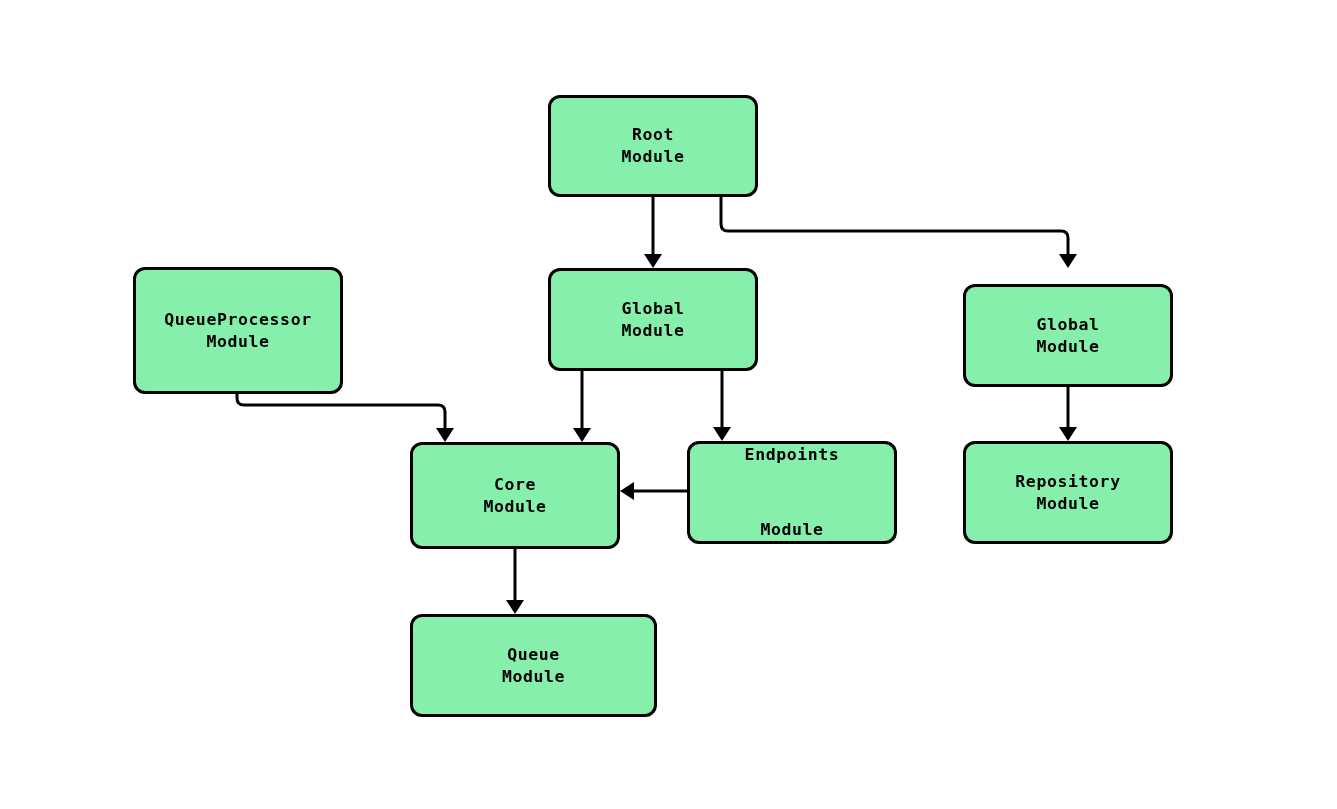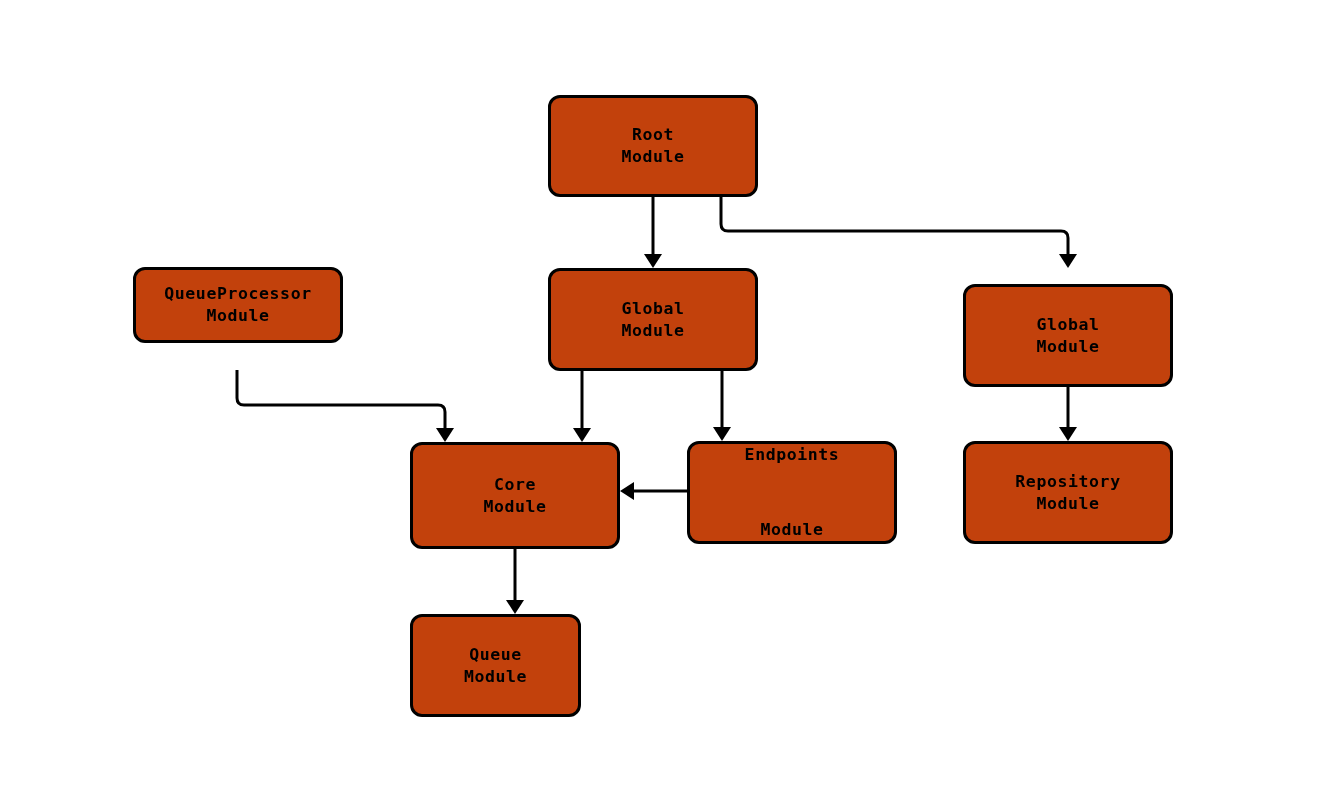--- a/index.html
+++ b/index.html
@@ -21,21 +21,21 @@
     top: 0;
     width: 1337px;
     height: 809px;
     pointer-events: none;
   }
   .node {
     position: absolute;
     box-sizing: border-box;
     border: 3px solid #000000;
     border-radius: 12px;
-    background: #c2410c;
+    background: #86efac;
     display: flex;
     flex-direction: column;
     align-items: center;
     justify-content: center;
     text-align: center;
   }
   .node-line {
     font-size: 16.5px;
     font-weight: bold;
     color: #000000;
@@ -66,21 +66,21 @@
       <polygon points="634,482 634,500 620,491" fill="#000000"></polygon>
       <path d="M 515 544 L 515 604" fill="none" stroke="#000000" stroke-width="3" stroke-linecap="butt"></path>
       <polygon points="506,600 524,600 515,614" fill="#000000"></polygon>
     </svg>
 
   <div class="node" id="node-root" style="left: 548px; top: 95px; width: 210px; height: 102px; border-color: rgb(0, 0, 0); border-width: 3px;">
     <span class="node-line">Root</span>
     <span class="node-line">Module</span>
   </div>
 
-  <div class="node" id="node-queueprocessor" style="left: 133px; top: 267px; width: 210px; height: 76px; border-color: rgb(0, 0, 0); border-width: 3px; text-align: right;">
+  <div class="node" id="node-queueprocessor" style="left: 133px; top: 267px; width: 210px; height: 127px; border-color: rgb(0, 0, 0); border-width: 3px; text-align: right;">
     <span class="node-line">QueueProcessor</span>
     <span class="node-line">Module</span>
   </div>
 
   <div class="node" id="node-server" style="left: 548px; top: 268px; width: 210px; height: 103px; border-color: rgb(0, 0, 0); border-width: 3px;">
     <span class="node-line">Global</span>
     <span class="node-line">Module</span>
   </div>
 
   <div class="node" id="node-global" style="left: 963px; top: 268px; width: 210px; height: 103px; border-color: rgb(0, 0, 0); border-width: 3px; margin-top: 16px;">
@@ -96,18 +96,18 @@
   <div class="node" id="node-endpoints" style="left: 687px; top: 441px; width: 210px; height: 103px; border-color: rgb(0, 0, 0); border-width: 3px; justify-content: space-between;">
     <span class="node-line">Endpoints</span>
     <span class="node-line">Module</span>
   </div>
 
   <div class="node" id="node-repository" style="left: 963px; top: 441px; width: 210px; height: 103px; border-color: rgb(0, 0, 0); border-width: 3px;">
     <span class="node-line">Repository</span>
     <span class="node-line">Module</span>
   </div>
 
-  <div class="node" id="node-queue" style="left: 410px; top: 614px; width: 171px; height: 103px; border-color: rgb(0, 0, 0); border-width: 3px;">
+  <div class="node" id="node-queue" style="left: 410px; top: 614px; width: 247px; height: 103px; border-color: rgb(0, 0, 0); border-width: 3px;">
     <span class="node-line">Queue</span>
     <span class="node-line">Module</span>
   </div>
 
 </div>
 
 </body></html>

